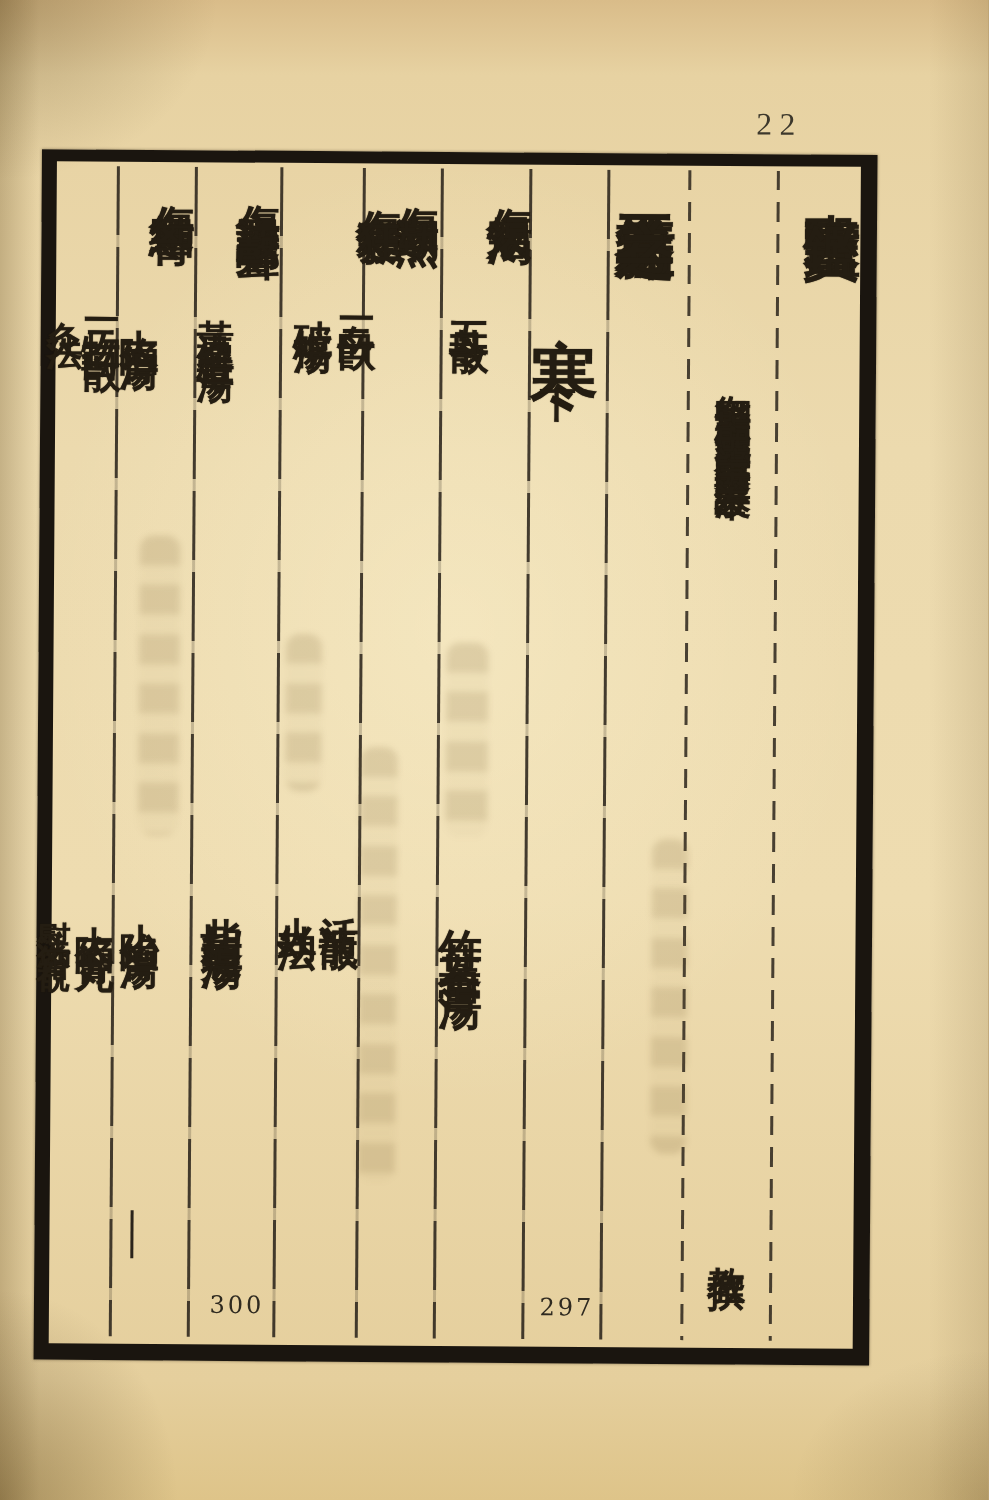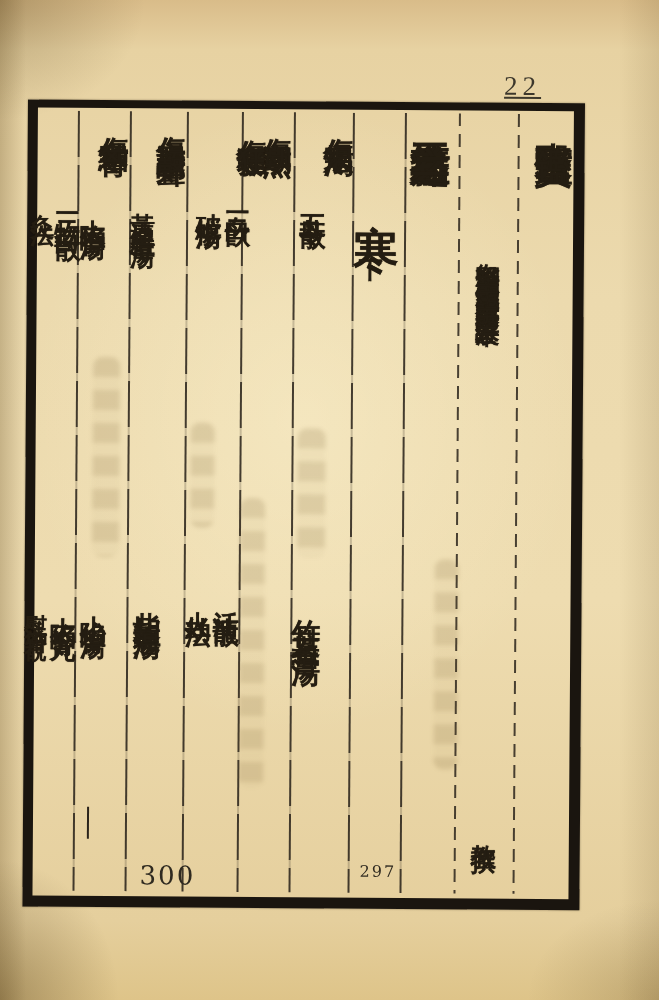--- a/index.html
+++ b/index.html
@@ -37,21 +37,21 @@
   .folio{position:absolute;color:#3d382c;letter-spacing:5px;font-weight:400;}
   .pagenum{position:absolute;color:#2f2a20;letter-spacing:2px;font-weight:400;
     font-family:"DejaVu Serif","Liberation Serif",serif;}
 </style>
 </head>
 <body>
 
 <div class="page">
   <div class="sheet">
 
-    <div class="folio" style="left:504px;top:71px;font-size:27px;text-decoration:underline;">22</div>
+    <div class="folio" style="left:504px;top:71px;font-size:21px;">22</div>
 
     <div class="frame"></div>
 
     <div class="vline" style="left:78px"></div>
     <div class="vline" style="left:130px"></div>
     <div class="vline" style="left:187px"></div>
     <div class="vline" style="left:242px"></div>
     <div class="vline" style="left:294px"></div>
     <div class="vline" style="left:353px"></div>
     <div class="vline" style="left:405px"></div>
@@ -94,17 +94,17 @@
     <div class="vtext" style="left:80px;top:202px;font-size:26px;letter-spacing:5px">大陷胷湯</div>
     <div class="vtext" style="left:83px;top:598px;font-size:26px;letter-spacing:6px">小陷胷湯</div>
     <div class="vtext" style="left:53px;top:600px;font-size:26px;letter-spacing:6px">大陷胷丸</div>
 
     <div class="vtext" style="left:55px;top:195px;font-size:26px;letter-spacing:8px">三物白散</div>
     <div class="vtext" style="left:31px;top:198px;font-size:24px;letter-spacing:8px">灸法</div>
     <div class="vtext" style="left:28px;top:599px;font-size:23px;letter-spacing:8px">
       <span>熨法</span><span>胷覩</span>
     </div>
 
-    <div class="pagenum" style="left:145px;top:863px;font-size:26px;">300</div>
+    <div class="pagenum" style="left:145px;top:863px;font-size:16px;">300</div>
     <div class="pagenum" style="left:365px;top:863px;font-size:16px;">297</div>
 
   </div>
 </div>
 
 </body></html>

